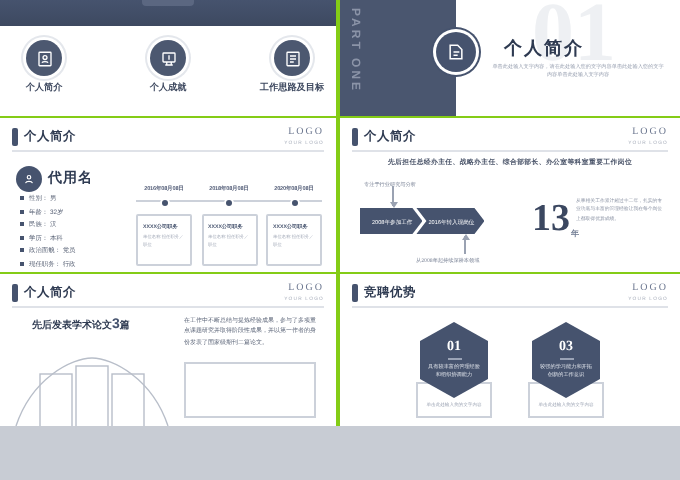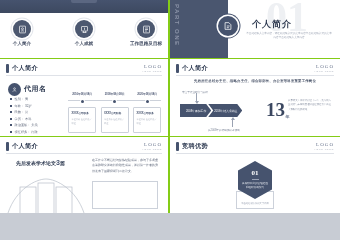--- a/index.html
+++ b/index.html
@@ -458,16 +458,25 @@
         <div class="hex">
           <div class="hex-num">01</div>
           <div class="hex-txt">具有较丰富的管理经验和组织协调能力</div>
         </div>
         <div class="s6-card">
           <div class="s6-card-t">单击此处输入您的文字内容</div>
         </div>
       </div>
 
 
+      <div class="s6-col">
+        <div class="hex">
+          <div class="hex-num">03</div>
+          <div class="hex-txt">较强的学习能力和开拓创新的工作意识</div>
+        </div>
+        <div class="s6-card">
+          <div class="s6-card-t">单击此处输入您的文字内容</div>
+        </div>
+      </div>
     </div>
   </div>
 
 </div>
 
 </body></html>

